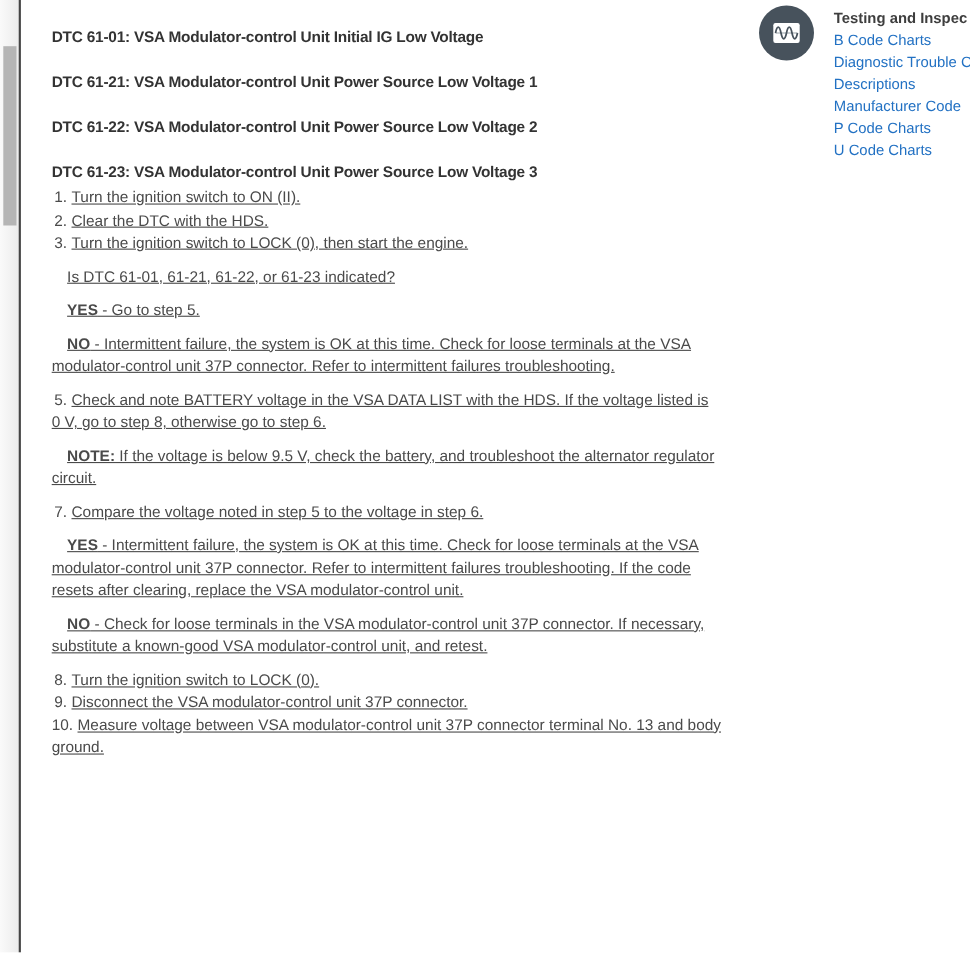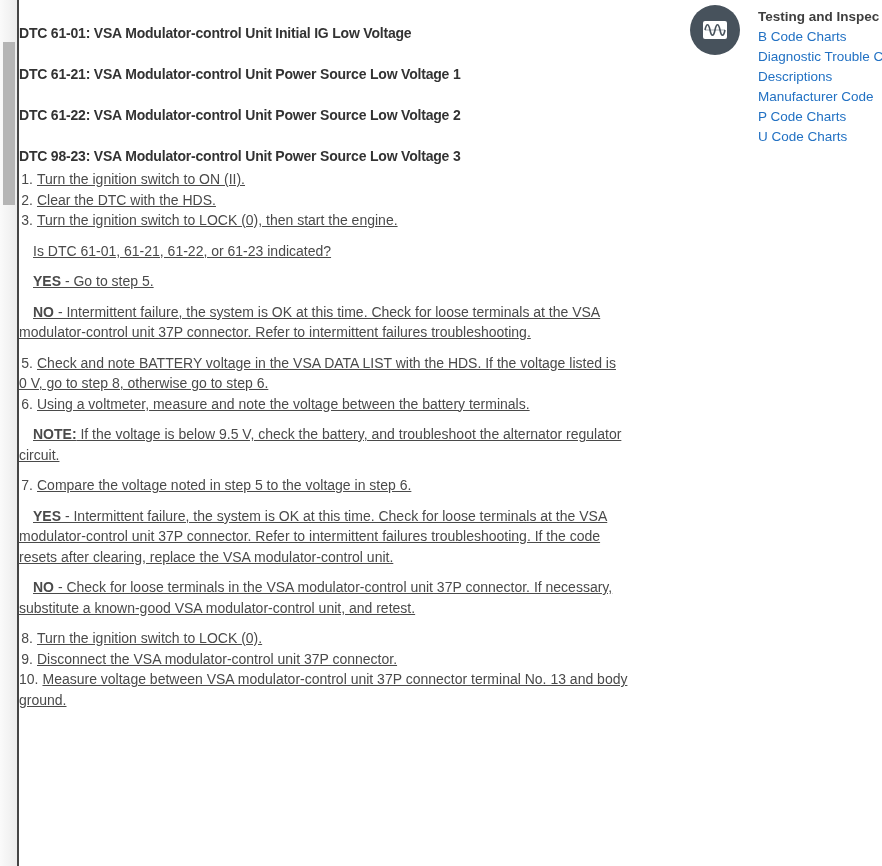--- a/index.html
+++ b/index.html
@@ -21,20 +21,21 @@
     background: #b5b5b5;
   }
   
   .panel-border {
     position: absolute; left: 17px; top: 0; bottom: 0; width: 2px;
     background: #454545;
   }
   
   .content {
     position: absolute; left: 19px; top: 0; width: 648px;
+    padding-left: 28px;
     color: #4a4a4a;
     font-size: 14px;
   }
   .block { margin-top: 10px; }
   .block.heading {
     margin-top: 25px;
     font-weight: 700;
     color: #333333;
     font-size: 14px;
     line-height: 16px;
@@ -76,40 +77,39 @@
 
 <div class="vscrollbar">
   <div class="vthumb"></div>
 </div>
 <div class="panel-border"></div>
 
 <div class="content" id="content">
     <div class="block heading">DTC 61-01: VSA Modulator-control Unit Initial IG Low Voltage</div>
     <div class="block heading">DTC 61-21: VSA Modulator-control Unit Power Source Low Voltage 1</div>
     <div class="block heading">DTC 61-22: VSA Modulator-control Unit Power Source Low Voltage 2</div>
-    <div class="block heading">DTC 98-23: VSA Modulator-control Unit Power Source Low Voltage 3</div>
+    <div class="block heading">DTC 61-23: VSA Modulator-control Unit Power Source Low Voltage 3</div>
     <div class="block list">
       <div class="line"><span class="num">1.</span>Turn the ignition switch to ON (II).</div>
       <div class="line"><span class="num">2.</span>Clear the DTC with the HDS.</div>
       <div class="line"><span class="num">3.</span>Turn the ignition switch to LOCK (0), then start the engine.</div>
     </div>
     <div class="block p">
       <div class="line indent">Is DTC 61-01, 61-21, 61-22, or 61-23 indicated?</div>
     </div>
     <div class="block p">
       <div class="line indent"><b>YES</b> - Go to step 5.</div>
     </div>
     <div class="block p">
       <div class="line indent"><b>NO</b> - Intermittent failure, the system is OK at this time. Check for loose terminals at the VSA</div>
       <div class="line">modulator-control unit 37P connector. Refer to intermittent failures troubleshooting.</div>
     </div>
     <div class="block list">
       <div class="line"><span class="num">5.</span>Check and note BATTERY voltage in the VSA DATA LIST with the HDS. If the voltage listed is</div>
       <div class="line">0 V, go to step 8, otherwise go to step 6.</div>
-      <div class="line"><span class="num">6.</span>Using a voltmeter, measure and note the voltage between the battery terminals.</div>
     </div>
     <div class="block p">
       <div class="line indent"><b>NOTE:</b> If the voltage is below 9.5 V, check the battery, and troubleshoot the alternator regulator</div>
       <div class="line">circuit.</div>
     </div>
     <div class="block list">
       <div class="line"><span class="num">7.</span>Compare the voltage noted in step 5 to the voltage in step 6.</div>
     </div>
     <div class="block p">
       <div class="line indent"><b>YES</b> - Intermittent failure, the system is OK at this time. Check for loose terminals at the VSA</div>

